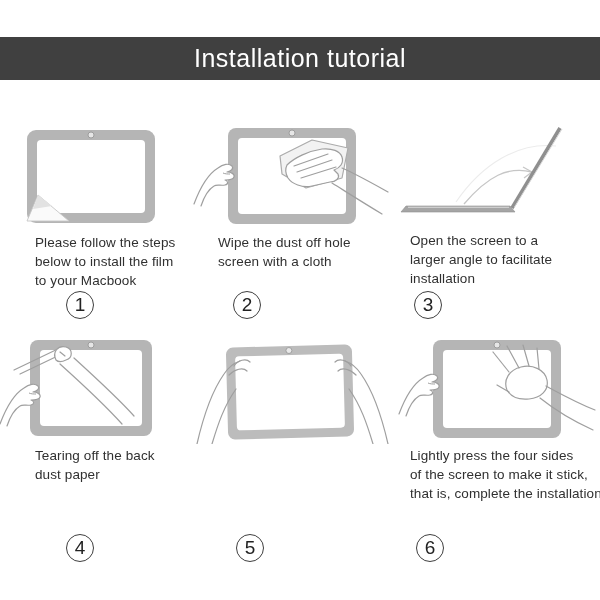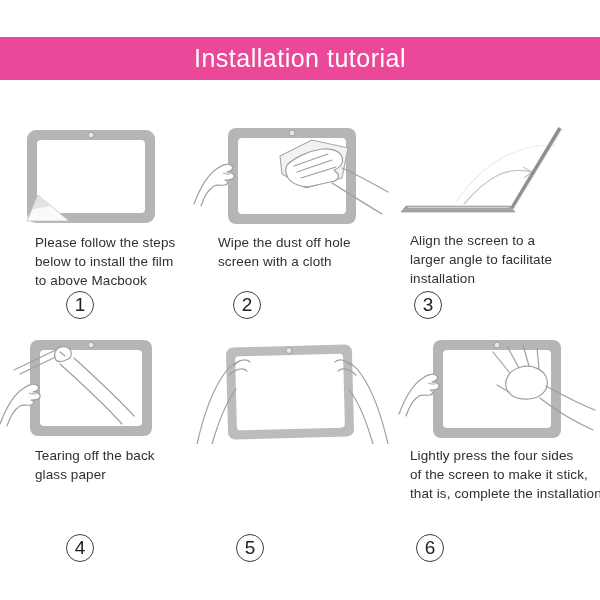--- a/index.html
+++ b/index.html
@@ -1,21 +1,21 @@
 <!DOCTYPE html>
 <html><head>
 <meta charset="utf-8">
 <style>
   html,body{margin:0;padding:0;background:#ffffff;}
   .page{
     position:relative;width:600px;height:600px;background:#ffffff;overflow:hidden;
     font-family:"Liberation Sans",sans-serif;
   }
   .header{
-    position:absolute;left:0;top:37px;width:600px;height:43px;background:#ec4899;
+    position:absolute;left:0;top:37px;width:600px;height:43px;background:#404040;
     display:flex;align-items:center;justify-content:center;
   }
   .header-title{
     color:#ffffff;font-size:25px;font-weight:400;letter-spacing:0.5px;
   }
   .ill{position:absolute;}
   .step-text{
     position:absolute;margin:0;color:#303030;font-size:13.5px;line-height:19px;
     white-space:pre-line;letter-spacing:0.1px;
   }
@@ -122,28 +122,28 @@
       <path d="M136,34 L130,13"></path>
       <path d="M146,37 L144,16"></path>
       <path d="M116,60 L104,53"></path>
       <path d="M153,54 C168,62 182,70 202,78"></path>
       <path d="M147,66 C162,78 178,88 200,98"></path>
     </g>
   </svg>
 
   <p class="step-text" style="left:35px;top:233px;width:170px">Please follow the steps
 below to install the film
-to above Macbook</p>
+to your Macbook</p>
   <p class="step-text" style="left:218px;top:233px;width:175px">Wipe the dust off hole
 screen with a cloth</p>
-  <p class="step-text" style="left:410px;top:231px;width:185px">Align the screen to a
+  <p class="step-text" style="left:410px;top:231px;width:185px">Open the screen to a
 larger angle to facilitate
 installation</p>
   <p class="step-text" style="left:35px;top:446px;width:170px">Tearing off the back
-glass paper</p>
+dust paper</p>
   <p class="step-text" style="left:410px;top:446px;width:195px">Lightly press the four sides
 of the screen to make it stick,
 that is, complete the installation</p>
 
   <div class="badge" style="left:66px;top:291px">
     <span>1</span>
   </div>
   <div class="badge" style="left:233px;top:291px">
     <span>2</span>
   </div>

